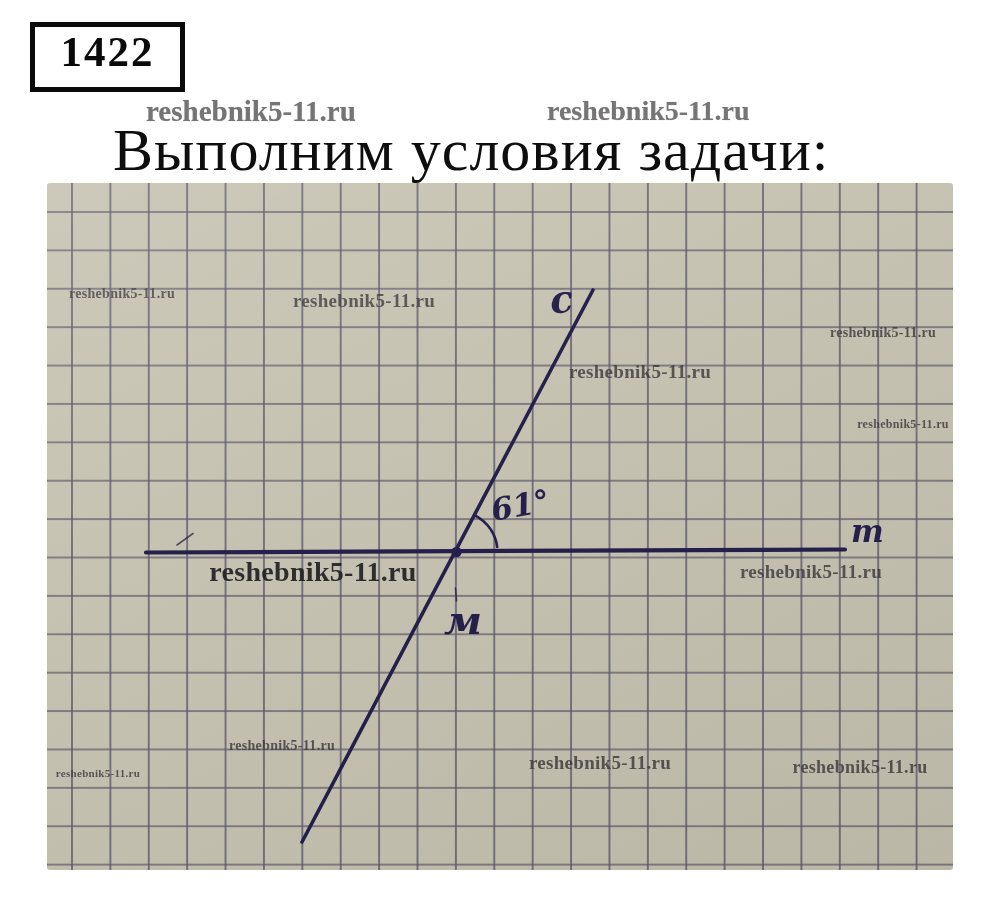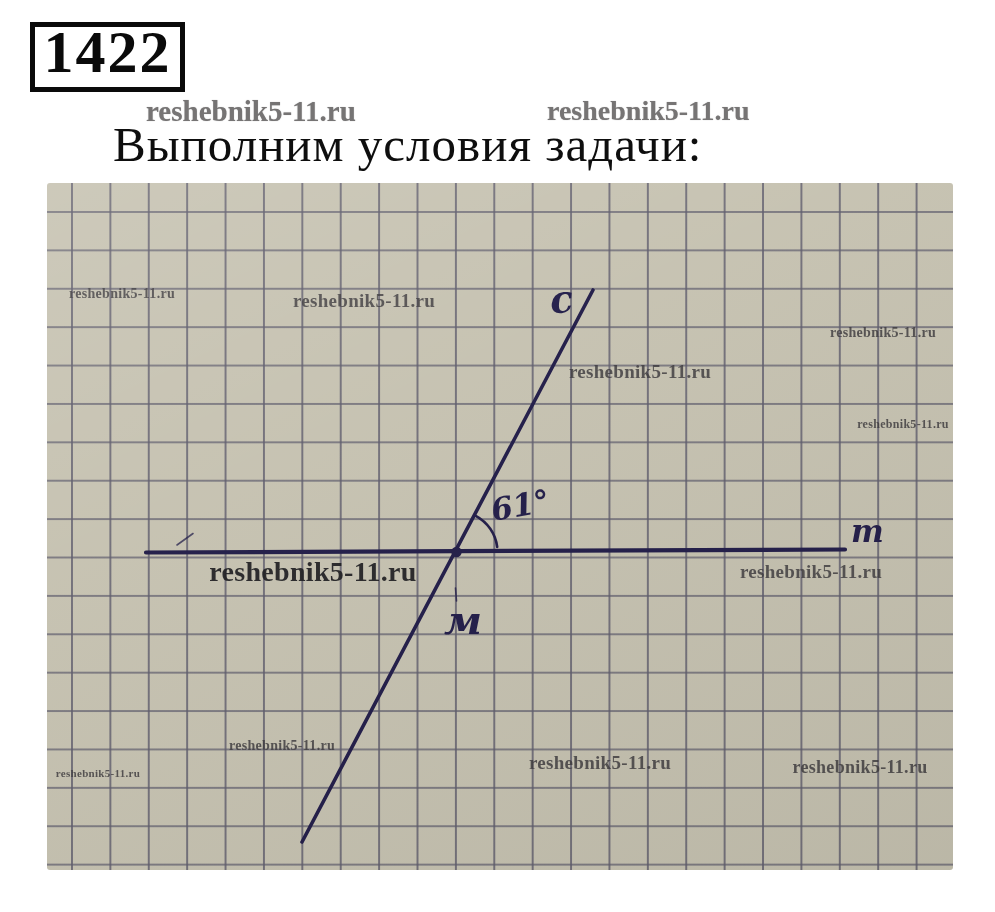--- a/index.html
+++ b/index.html
@@ -11,38 +11,38 @@
     position: relative;
     width: 995px; height: 912px;
     overflow: hidden;
   }
 
   
   .problem-box {
     position: absolute; left: 30px; top: 22px;
     width: 145px; height: 60px;
     border: 5px solid #0a0a0a;
-    display: flex; align-items: flex-end; justify-content: center;
-    font-size: 60px; font-weight: bold; color: #0a0a0a;
+    display: flex; align-items: flex-start; justify-content: center;
+    font-size: 43px; font-weight: bold; color: #0a0a0a;
     letter-spacing: 2px;
     background: #ffffff;
   }
   .wm-header {
     position: absolute;
     font-weight: bold;
     font-size: 29px;
     color: #767474;
     text-shadow: 0 0 1px rgba(120,120,120,0.55);
     white-space: nowrap;
   }
   .wm-header-1 { left: 146px; top: 95px; }
   .wm-header-2 { left: 547px; top: 95px; font-size: 28px; }
   .page-title {
     position: absolute; left: 113px; top: 116px;
-    font-size: 49px; color: #0e0e0e;
+    font-size: 60px; color: #0e0e0e;
     letter-spacing: 1px;
     white-space: nowrap;
   }
 
   
   .figure-photo {
     position: absolute; left: 47px; top: 183px;
     width: 906px; height: 687px;
     background-color: #c6c2b1;
     background-image:

